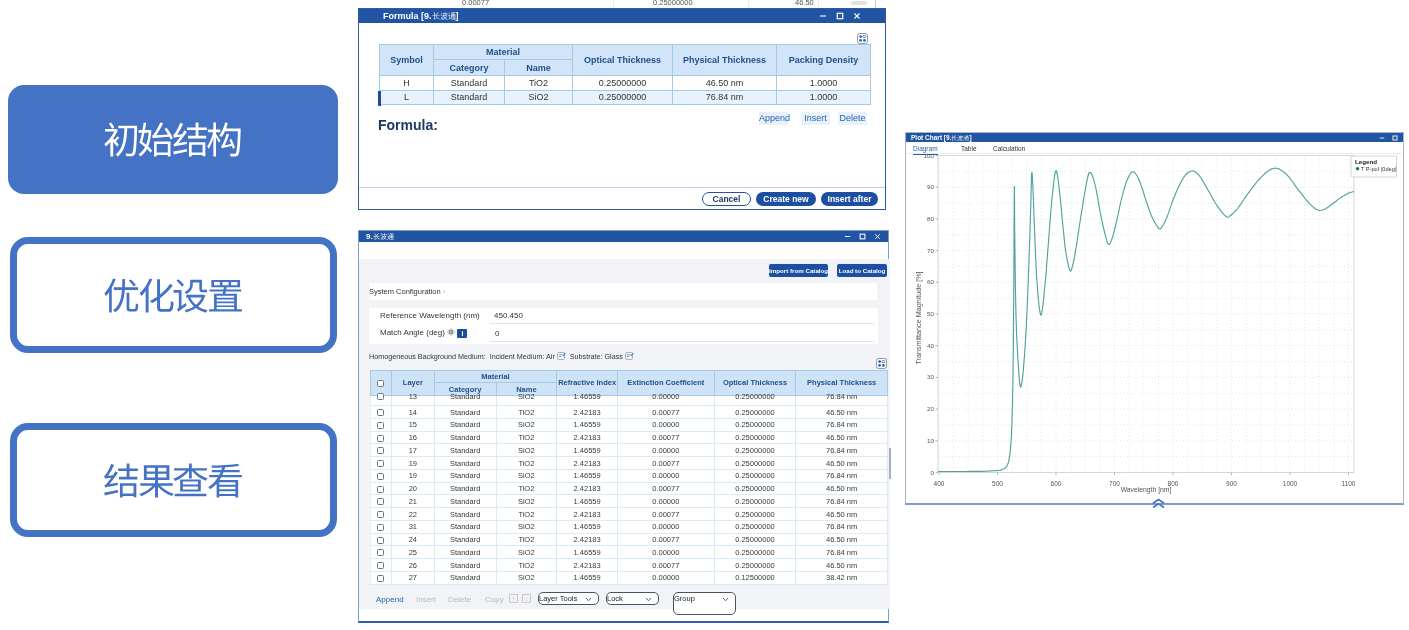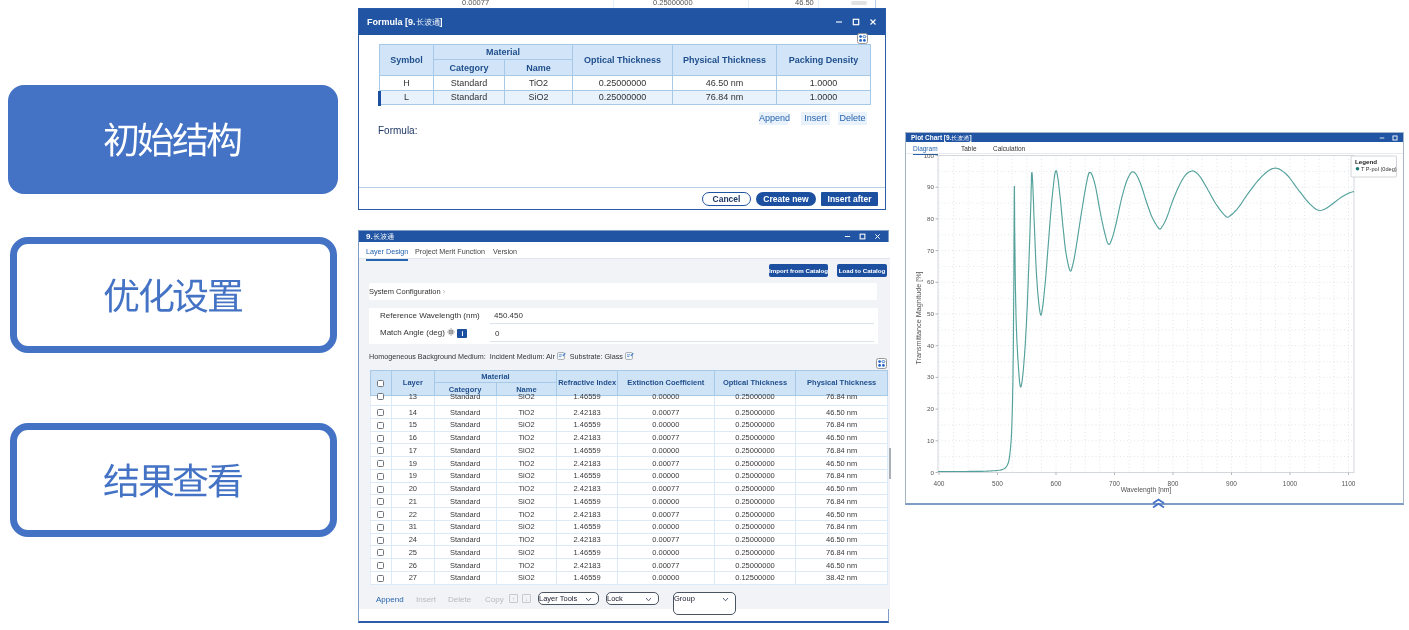--- a/index.html
+++ b/index.html
@@ -70,21 +70,21 @@
   <div class="abs" style="left:295px;top:-2px;font-size:7.5px;color:#555">0.25000000</div>
   <div class="abs" style="left:437px;top:-2px;font-size:7.5px;color:#555">46.50</div>
   <div class="abs" style="left:493px;top:1px;width:16px;height:4px;background:#e2e2e2;border-radius:2px"></div>
   <div class="abs" style="left:255px;top:0;width:1px;height:8px;background:#e4eefa"></div>
   <div class="abs" style="left:390px;top:0;width:1px;height:8px;background:#e4eefa"></div>
   <div class="abs" style="left:460px;top:0;width:1px;height:8px;background:#e4eefa"></div>
   <div class="abs" style="left:517px;top:0;width:1px;height:8px;background:#b9cfe8"></div>
 </div>
 
 <div class="abs" style="left:358px;top:8px;width:528px;height:202px;background:#fff;border:1px solid #2a5ca8">
-  <div class="titlebar" style="height:26px;font-size:9px;padding:0 8px">Formula&nbsp;[9.<svg style="width:8px;height:8px;vertical-align:-1px;" viewBox="0 0 1000 1000">
+  <div class="titlebar" style="height:14px;font-size:9px;padding:0 24px">Formula&nbsp;[9.<svg style="width:8px;height:8px;vertical-align:-1px;" viewBox="0 0 1000 1000">
         <path d="M769 62C682 166 536 261 395 319C414 333 444 363 458 380C593 313 745 209 844 94ZM56 431V506H248V825C248 865 225 880 207 887C219 903 233 936 238 954C262 939 300 927 574 853C570 837 567 805 567 783L326 842V506H483C564 713 706 861 914 931C925 908 949 877 967 860C775 805 635 678 561 506H944V431H326V45H248V431Z" fill="#fff"></path>
       </svg><svg style="width:8px;height:8px;vertical-align:-1px;" viewBox="0 0 1000 1000">
         <path d="M92 103C151 135 227 184 265 218L309 158C271 125 194 79 135 50ZM38 374C99 403 177 449 215 482L258 420C219 389 140 345 80 318ZM62 901 128 947C180 854 240 729 285 624L226 579C177 692 110 824 62 901ZM597 255V432H426V255ZM354 185V438C354 583 343 782 234 922C252 929 283 947 296 959C395 831 420 647 425 499H451C489 603 542 693 611 768C541 827 458 870 368 900C384 913 407 944 417 962C507 930 590 883 663 820C734 882 819 930 918 960C929 940 950 911 967 896C870 870 786 826 715 768C791 686 851 581 886 450L839 429L825 432H670V255H859C843 301 824 347 807 379L872 400C900 349 932 268 957 196L903 182L890 185H670V39H597V185ZM522 499H793C763 586 718 659 662 719C602 657 555 582 522 499Z" fill="#fff"></path>
       </svg><svg style="width:8px;height:8px;vertical-align:-1px;" viewBox="0 0 1000 1000">
         <path d="M65 123C124 175 200 248 235 295L290 245C253 199 176 129 117 80ZM256 415H43V486H184V770C140 788 90 833 39 888L86 950C137 882 186 824 220 824C243 824 277 858 318 883C388 925 471 937 595 937C703 937 878 932 948 927C949 907 961 873 969 854C866 864 714 872 596 872C485 872 400 865 333 824C298 801 276 783 256 772ZM364 77V136H787C746 167 695 198 645 222C596 200 544 179 499 163L451 206C513 229 586 261 647 291H363V809H434V643H603V805H671V643H845V734C845 746 841 750 828 751C816 751 774 751 726 750C735 767 744 792 747 811C814 811 857 811 883 800C909 789 917 771 917 734V291H786C766 279 741 266 712 252C787 213 863 161 917 109L870 73L855 77ZM845 349V437H671V349ZM434 493H603V584H434ZM434 437V349H603V437ZM845 493V584H671V493Z" fill="#fff"></path>
       </svg>]<div style="margin-left:auto;display:flex;align-items:center">
         <svg width="8" height="8" viewBox="0 0 8 8" style="margin-left:9px">
           <line x1="1" y1="4" x2="7" y2="4" stroke="#fff" stroke-width="1.1"></line>
         </svg>
         <svg width="8" height="8" viewBox="0 0 8 8" style="margin-left:9px">
@@ -137,25 +137,25 @@
           <td>0.25000000</td>
           <td>76.84 nm</td>
           <td>1.0000</td>
         </tr>
 </tbody>
     </table>
   <div class="abs" style="left:19px;top:81.5px;width:2.5px;height:15px;background:#1d4fa0"></div>
   <div class="abs" style="left:400px;top:103px;width:29px;height:13px;background:#e9f2fb;color:#2563ae;font-size:9px;text-align:center;line-height:13px">Append</div>
   <div class="abs" style="left:442px;top:103px;width:29px;height:13px;background:#e9f2fb;color:#2563ae;font-size:9px;text-align:center;line-height:13px">Insert</div>
   <div class="abs" style="left:479px;top:103px;width:29px;height:13px;background:#e9f2fb;color:#2563ae;font-size:9px;text-align:center;line-height:13px">Delete</div>
-  <div class="abs" style="left:19px;top:116px;font-size:10px;font-weight:normal;color:#1f3864">Formula:</div>
+  <div class="abs" style="left:19px;top:108px;font-size:14px;font-weight:bold;color:#1f3864">Formula:</div>
   <div class="abs" style="left:0;top:178px;width:526px;height:1px;background:#b9cfe8"></div>
   <div class="abs" style="left:343px;top:183px;width:49px;height:14px;border:1px solid #2155a3;border-radius:7px;color:#1f3864;font-weight:bold;font-size:8.5px;text-align:center;line-height:12px">Cancel</div>
   <div class="abs" style="left:397px;top:183px;width:60px;height:14px;background:#1d4fa0;border-radius:7px;color:#fff;font-weight:bold;font-size:8.5px;text-align:center;line-height:14px">Create new</div>
-  <div class="abs" style="left:462px;top:183px;width:57px;height:14px;background:#1d4fa0;border-radius:1px;color:#fff;font-weight:bold;font-size:8.5px;text-align:center;line-height:14px">Insert after</div>
+  <div class="abs" style="left:462px;top:183px;width:57px;height:14px;background:#1d4fa0;border-radius:7px;color:#fff;font-weight:bold;font-size:8.5px;text-align:center;line-height:14px">Insert after</div>
 </div>
 
 <div class="abs" style="left:358px;top:230px;width:531px;height:393px;background:#fff;border:1px solid #7e9cc4;border-bottom:2px solid #2a5ca8">
   <div class="titlebar" style="height:11px;font-size:8px;padding:0 7px">9.<svg style="width:7px;height:7px;vertical-align:-1px;" viewBox="0 0 1000 1000">
         <path d="M769 62C682 166 536 261 395 319C414 333 444 363 458 380C593 313 745 209 844 94ZM56 431V506H248V825C248 865 225 880 207 887C219 903 233 936 238 954C262 939 300 927 574 853C570 837 567 805 567 783L326 842V506H483C564 713 706 861 914 931C925 908 949 877 967 860C775 805 635 678 561 506H944V431H326V45H248V431Z" fill="#fff"></path>
       </svg><svg style="width:7px;height:7px;vertical-align:-1px;" viewBox="0 0 1000 1000">
         <path d="M92 103C151 135 227 184 265 218L309 158C271 125 194 79 135 50ZM38 374C99 403 177 449 215 482L258 420C219 389 140 345 80 318ZM62 901 128 947C180 854 240 729 285 624L226 579C177 692 110 824 62 901ZM597 255V432H426V255ZM354 185V438C354 583 343 782 234 922C252 929 283 947 296 959C395 831 420 647 425 499H451C489 603 542 693 611 768C541 827 458 870 368 900C384 913 407 944 417 962C507 930 590 883 663 820C734 882 819 930 918 960C929 940 950 911 967 896C870 870 786 826 715 768C791 686 851 581 886 450L839 429L825 432H670V255H859C843 301 824 347 807 379L872 400C900 349 932 268 957 196L903 182L890 185H670V39H597V185ZM522 499H793C763 586 718 659 662 719C602 657 555 582 522 499Z" fill="#fff"></path>
       </svg><svg style="width:7px;height:7px;vertical-align:-1px;" viewBox="0 0 1000 1000">
         <path d="M65 123C124 175 200 248 235 295L290 245C253 199 176 129 117 80ZM256 415H43V486H184V770C140 788 90 833 39 888L86 950C137 882 186 824 220 824C243 824 277 858 318 883C388 925 471 937 595 937C703 937 878 932 948 927C949 907 961 873 969 854C866 864 714 872 596 872C485 872 400 865 333 824C298 801 276 783 256 772ZM364 77V136H787C746 167 695 198 645 222C596 200 544 179 499 163L451 206C513 229 586 261 647 291H363V809H434V643H603V805H671V643H845V734C845 746 841 750 828 751C816 751 774 751 726 750C735 767 744 792 747 811C814 811 857 811 883 800C909 789 917 771 917 734V291H786C766 279 741 266 712 252C787 213 863 161 917 109L870 73L855 77ZM845 349V437H671V349ZM434 493H603V584H434ZM434 437V349H603V437ZM845 493V584H671V493Z" fill="#fff"></path>
       </svg><div style="margin-left:auto;display:flex;align-items:center">
@@ -163,25 +163,20 @@
           <line x1="1" y1="4" x2="7" y2="4" stroke="#fff" stroke-width="1.1"></line>
         </svg>
         <svg width="7" height="7" viewBox="0 0 8 8" style="margin-left:8px">
           <rect x="1.3" y="1.3" width="5.4" height="5.4" fill="none" stroke="#fff" stroke-width="1.2"></rect>
         </svg>
         <svg width="7" height="7" viewBox="0 0 8 8" style="margin-left:8px">
           <path d="M1.5 1.5 L6.5 6.5 M6.5 1.5 L1.5 6.5" stroke="#fff" stroke-width="1.1"></path>
         </svg>
       </div></div>
   <div class="abs" style="left:0;top:28px;width:531px;height:350px;background:#f1f3f6"></div>
-  <div class="abs" style="left:0;top:11px;width:531px;height:17px;background:#fff;border-bottom:1px solid #e0e6ee">
-    <div class="abs" style="left:7px;top:5px;font-size:7.2px;color:#2563ae;padding-bottom:3px;border-bottom:2px solid #2563ae">Layer Design</div>
-    <div class="abs" style="left:56px;top:5px;font-size:7.2px;color:#444">Project Merit Function</div>
-    <div class="abs" style="left:134px;top:5px;font-size:7.2px;color:#444">Version</div>
-  </div>
   <div class="navybtn" style="left:410px;top:33px;width:59px;height:13px;font-size:6.2px;line-height:13px">Import from Catalog</div>
   <div class="navybtn" style="left:478px;top:33px;width:50px;height:13px;font-size:6.2px;line-height:13px">Load to Catalog</div>
   <div class="abs" style="left:10px;top:52px;width:508px;height:17px;background:#fff;font-size:7.5px;color:#333;line-height:17px;border-radius:2px">System Configuration <span style="color:#a9b2bd">›</span></div>
   <div class="abs" style="left:10px;top:77px;width:509px;height:36px;background:#fff">
     <div class="abs" style="left:11px;top:3px;font-size:8px;color:#333">Reference Wavelength (nm)</div>
     <div class="abs" style="left:125px;top:3px;font-size:8px;color:#333">450.450</div>
     <div class="abs" style="left:121px;top:15px;width:384px;height:1px;background:#dde3ea"></div>
     <div class="abs" style="left:11px;top:20px;font-size:8px;color:#333">Match Angle (deg) <svg width="8" height="8" viewBox="0 0 16 16" style="vertical-align:-1px">
           <path d="M8 4.5 A3.5 3.5 0 1 0 8 11.5 A3.5 3.5 0 1 0 8 4.5 M8 6.3 A1.7 1.7 0 1 1 8 9.7 A1.7 1.7 0 1 1 8 6.3 M7 1 h2 v2.2 h-2 z M7 12.8 h2 V15 h-2 z M1 7 h2.2 v2 H1 z M12.8 7 H15 v2 h-2.2 z M2.8 4.2 L4.2 2.8 L5.8 4.4 L4.4 5.8 z M10.2 11.6 L11.6 10.2 L13.2 11.8 L11.8 13.2 z M11.6 5.8 L10.2 4.4 L11.8 2.8 L13.2 4.2 z M4.4 10.2 L5.8 11.6 L4.2 13.2 L2.8 11.8 z" fill="#555"></path>
         </svg> <span style="display:inline-block;width:10px;height:9px;background:#1d4fa0;color:#fff;font-size:7px;font-weight:bold;text-align:center;line-height:9px;vertical-align:-1px;border-radius:1px">i</span></div>

